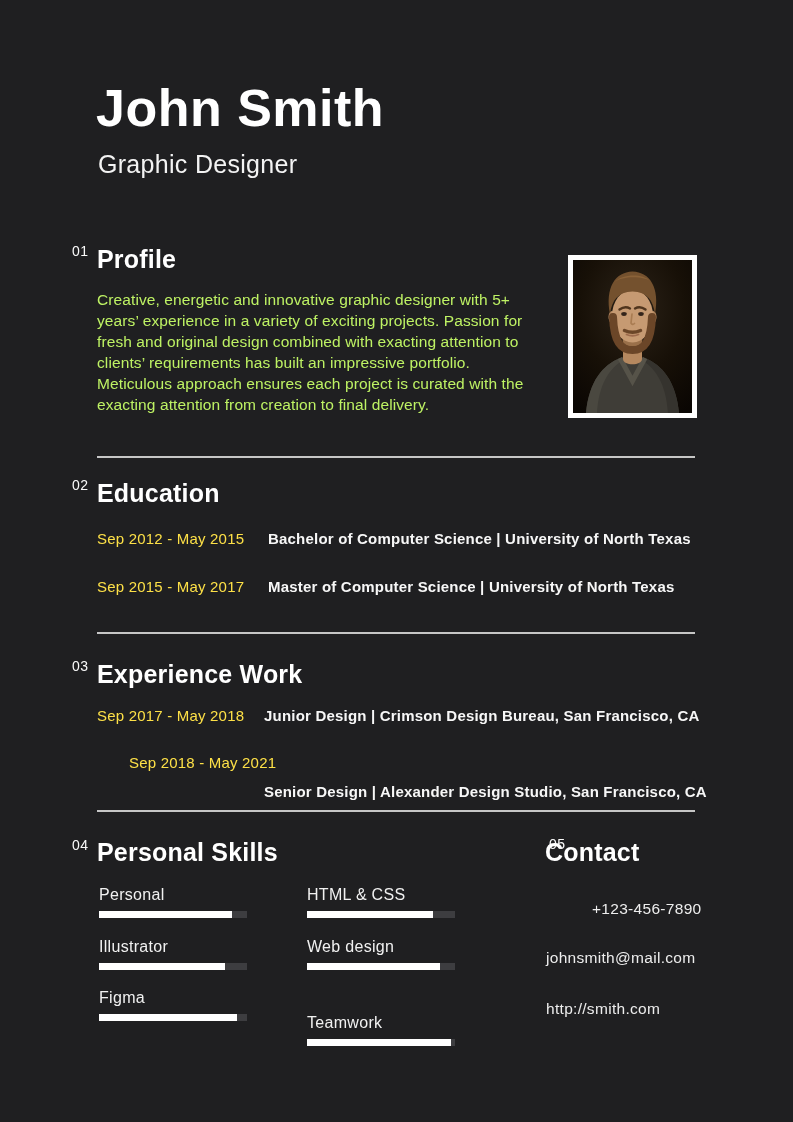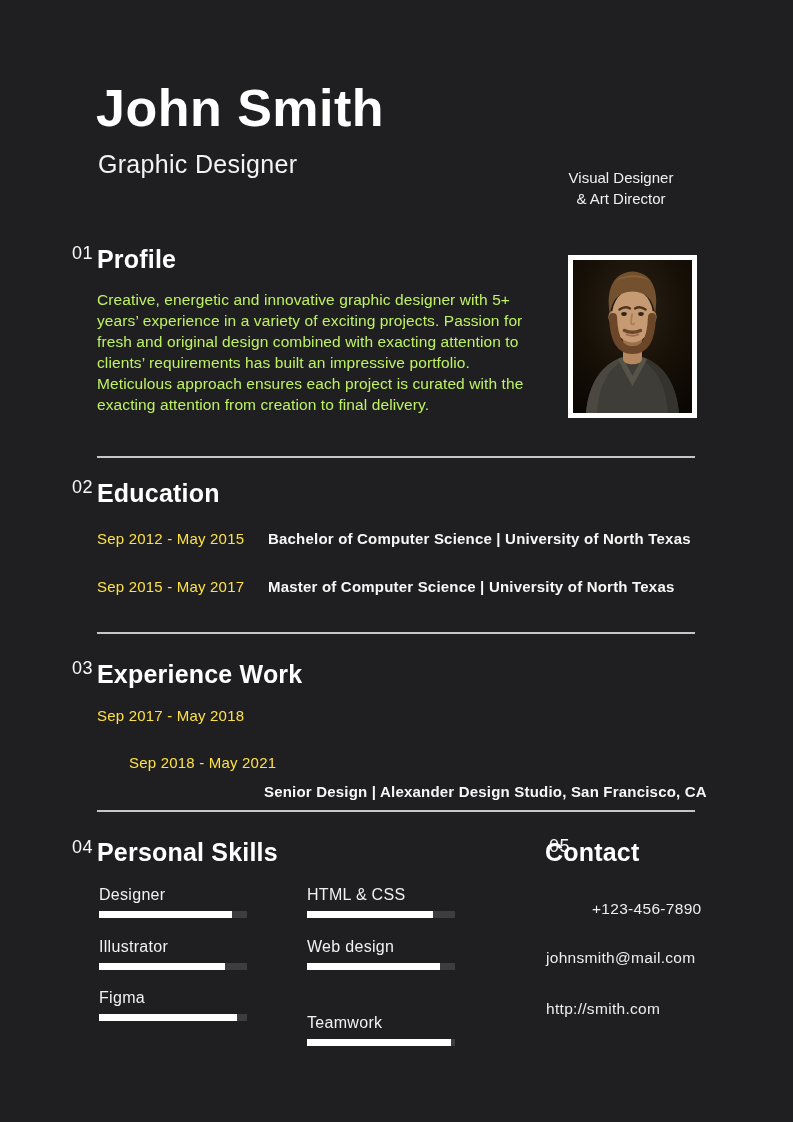--- a/index.html
+++ b/index.html
@@ -29,21 +29,21 @@
     color: #f3f3f3;
   }
   .tagline {
     left: 546px; top: 167px; width: 150px;
     text-align: center;
     font-size: 15px; line-height: 21px;
     color: #f0f0f0;
   }
 
   .sec-num {
-    font-size: 18px; font-weight: 400; color: #fafafa; letter-spacing: 0.5px;
+    font-size: 14px; font-weight: 400; color: #fafafa; letter-spacing: 0.5px;
   }
   .sec-title {
     font-size: 25px; font-weight: 700; line-height: 1; color: #ffffff;
     letter-spacing: 0.2px;
   }
 
   .profile-text {
     left: 97px; top: 289px; width: 446px;
     font-size: 15.5px; line-height: 21px;
     color: #bef264; letter-spacing: 0.1px;
@@ -82,24 +82,20 @@
     font-size: 15.5px; color: #ededed; letter-spacing: 0.3px;
   }
 </style>
 </head>
 <body>
 
 <div class="page">
 
   <div class="abs name">John Smith</div>
   <div class="abs role">Graphic Designer</div>
-  <div class="abs tagline">
-    <div>Visual Designer</div>
-    <div>&amp; Art Director</div>
-  </div>
 
   <div class="abs sec-num" style="left:72px; top:243px;">01</div>
   <div class="abs sec-title" style="left:97px; top:247px;">Profile</div>
   <div class="abs profile-text">Creative, energetic and innovative graphic designer with 5+ years’ experience in a variety of exciting projects. Passion for fresh and original design combined with exacting attention to clients’ requirements has built an impressive portfolio. Meticulous approach ensures each project is curated with the exacting attention from creation to final delivery.</div>
 
   <div class="abs photo-frame">
     <svg viewBox="0 0 119 153" aria-hidden="true">
       <defs>
         <radialGradient id="pbg" cx="50%" cy="32%" r="80%">
           <stop offset="0%" stop-color="#2b2218"></stop>
@@ -148,30 +144,31 @@
   <div class="abs row-date" style="left:97px; top:530px;">Sep 2012 - May 2015</div>
   <div class="abs row-desc" style="left:268px; top:530px;">Bachelor of Computer Science | University of North Texas</div>
   <div class="abs row-date" style="left:97px; top:578px;">Sep 2015 - May 2017</div>
   <div class="abs row-desc" style="left:268px; top:578px;">Master of Computer Science | University of North Texas</div>
 
   <div class="abs sep" style="top:632px;"></div>
 
   <div class="abs sec-num" style="left:72px; top:658px;">03</div>
   <div class="abs sec-title" style="left:97px; top:662px;">Experience Work</div>
   <div class="abs row-date" style="left:97px; top:707px;">Sep 2017 - May 2018</div>
+  <div class="abs row-desc" style="left:264px; top:707px;">Junior Design | Crimson Design Bureau, San Francisco, CA</div>
   <div class="abs row-date" style="left:97px; top:754px;margin-left:32px;">Sep 2018 - May 2021</div>
   <div class="abs row-desc" style="left:264px; top:754px;margin-top:29px;">Senior Design | Alexander Design Studio, San Francisco, CA</div>
 
   <div class="abs sep" style="top:810px;"></div>
 
   <div class="abs sec-num" style="left:72px; top:837px;">04</div>
   <div class="abs sec-title" style="left:97px; top:840px;">Personal Skills</div>
 
   <div class="abs" style="left:99px; top:886px;">
-    <div class="skill-label">Designer</div>
+    <div class="skill-label">Personal</div>
     <div class="skill-bar">
         <div class="skill-fill" style="width: 90%;"></div>
       </div>
   </div>
   <div class="abs" style="left:99px; top:938px;">
     <div class="skill-label">Illustrator</div>
     <div class="skill-bar">
         <div class="skill-fill" style="width: 85%;"></div>
       </div>
   </div>

